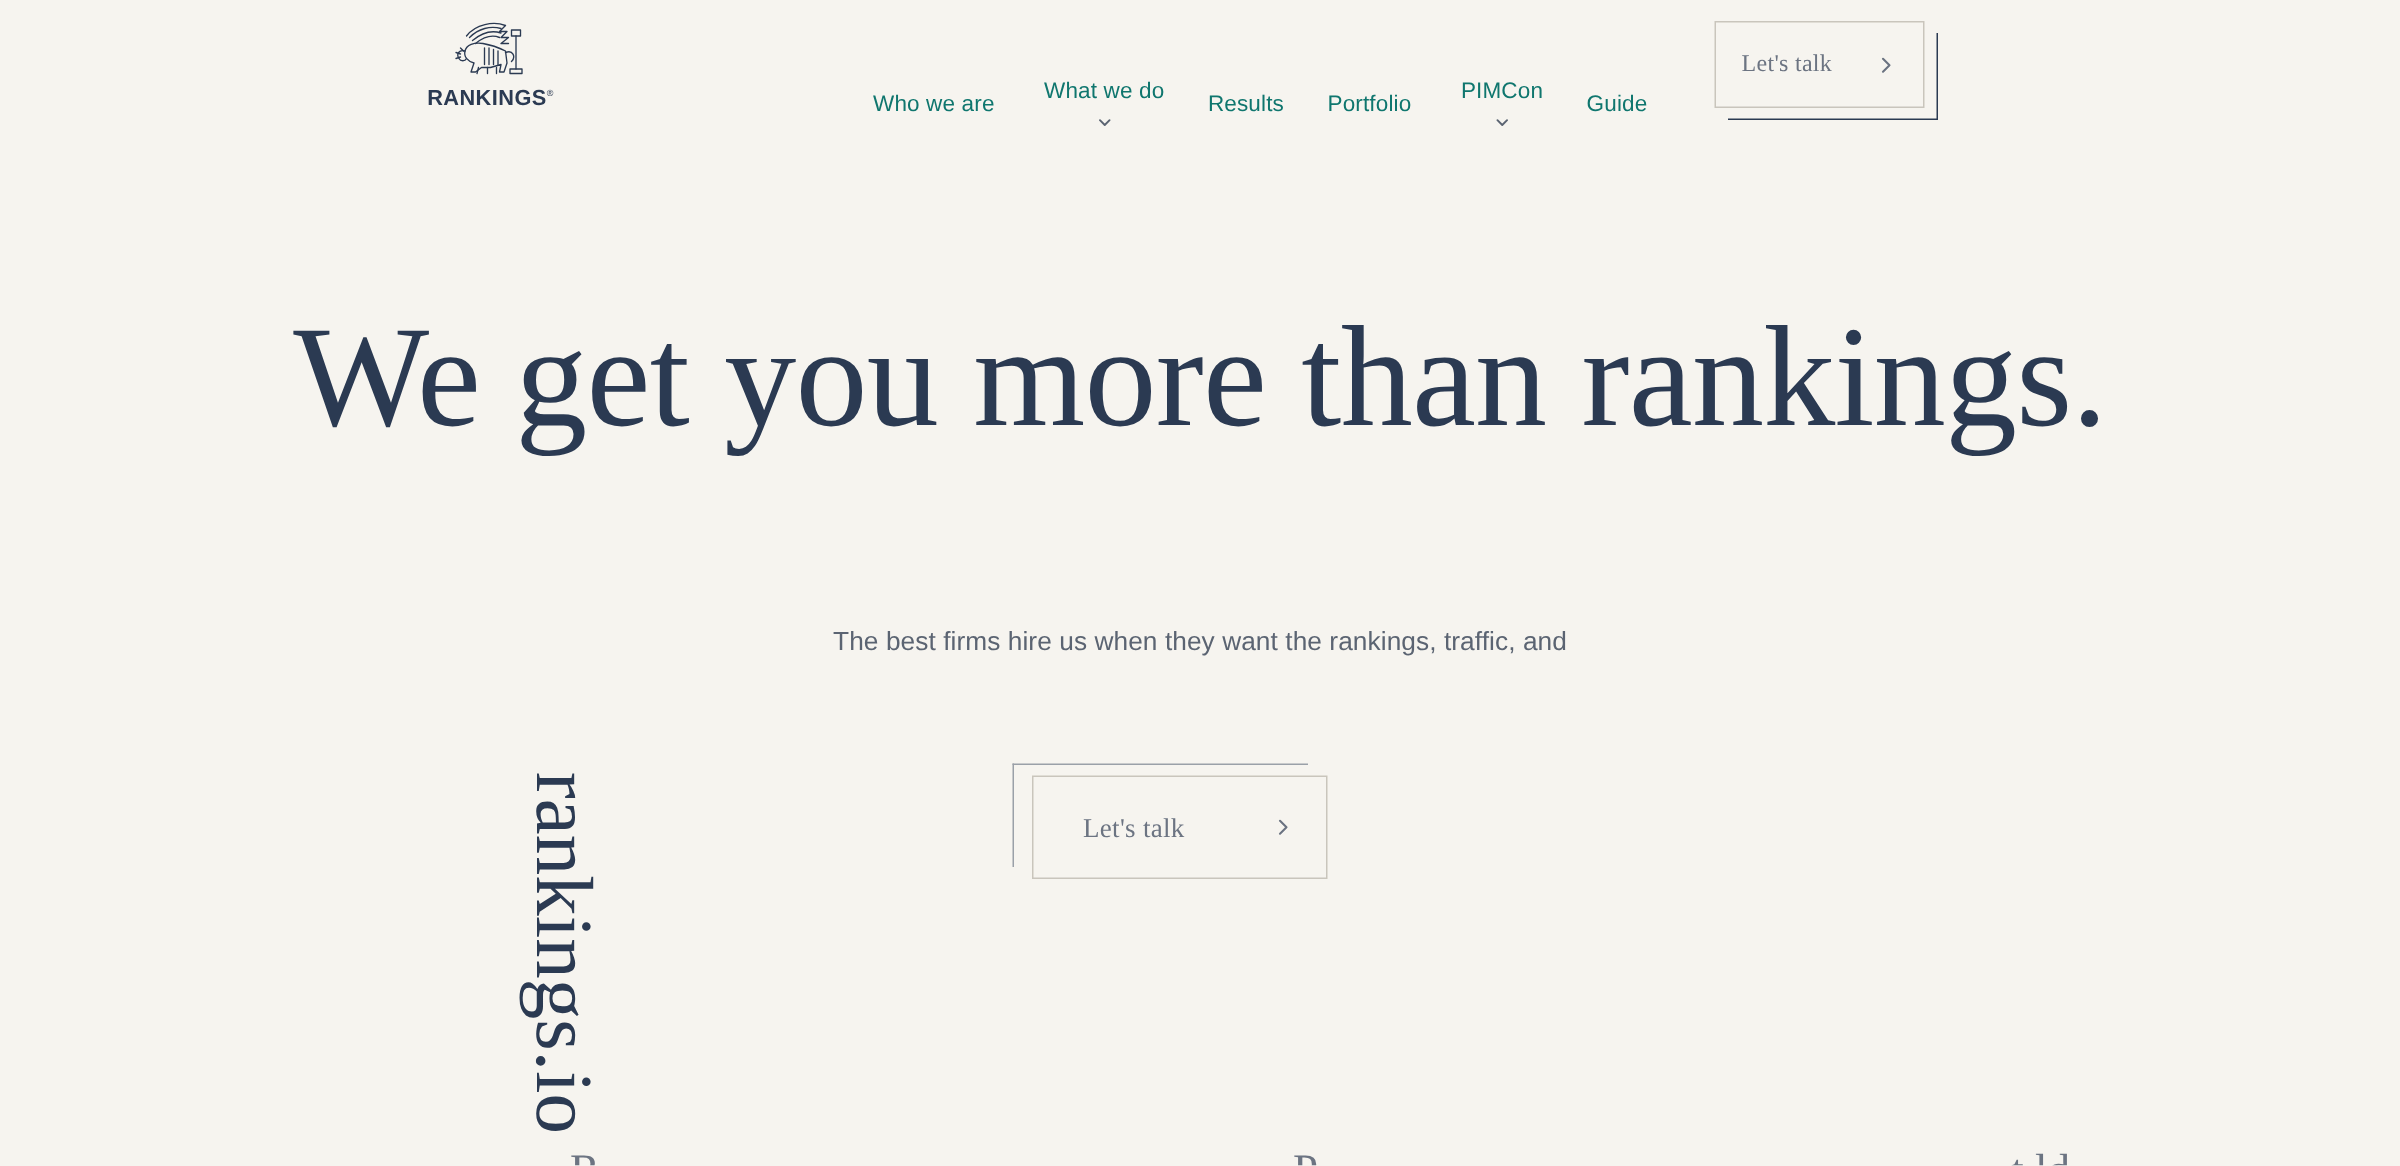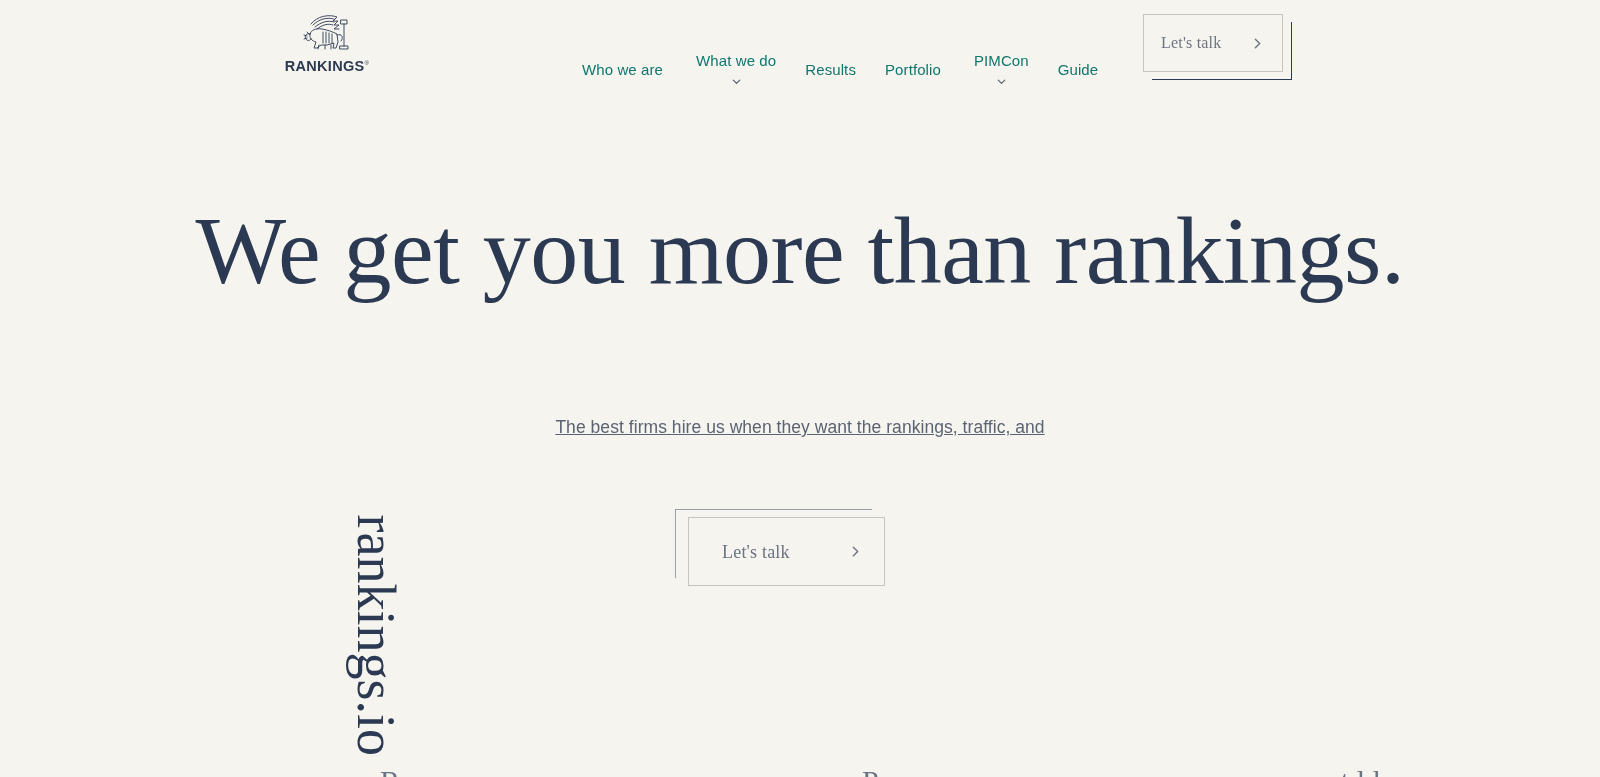--- a/index.html
+++ b/index.html
@@ -161,21 +161,21 @@
     position: absolute;
     top: 416px;
     left: 0;
     width: 1600px;
     text-align: center;
     font-size: 17.5px;
     line-height: 23.5px;
     color: #5b6472;
     letter-spacing: 0.05px;
   }
-  .hero-sub .line { display: block; text-decoration: underline; }
+  .hero-sub .line { display: block; }
 
   
   .hero-cta-wrap {
     position: absolute;
     left: 688px;
     top: 517px;
     width: 197px;
     height: 69px;
   }
   .hero-cta-frame {

